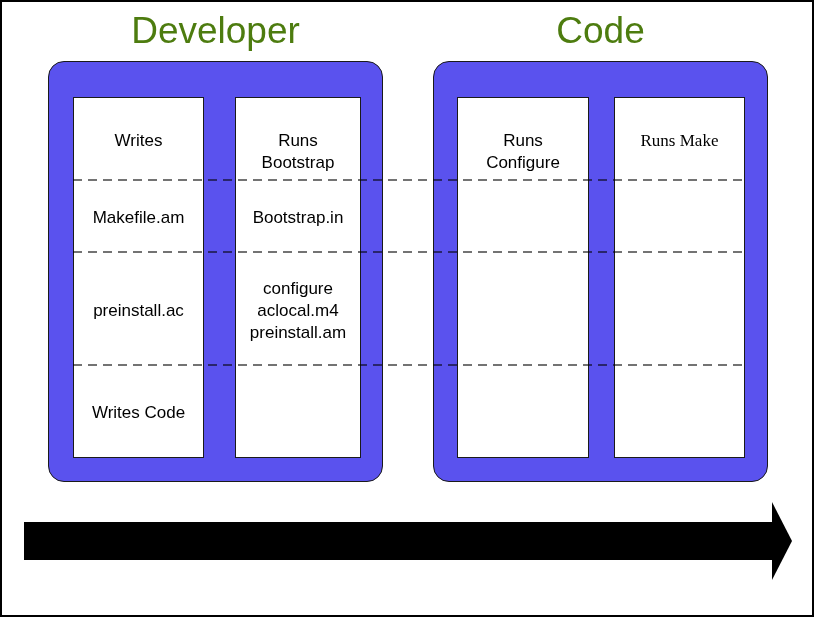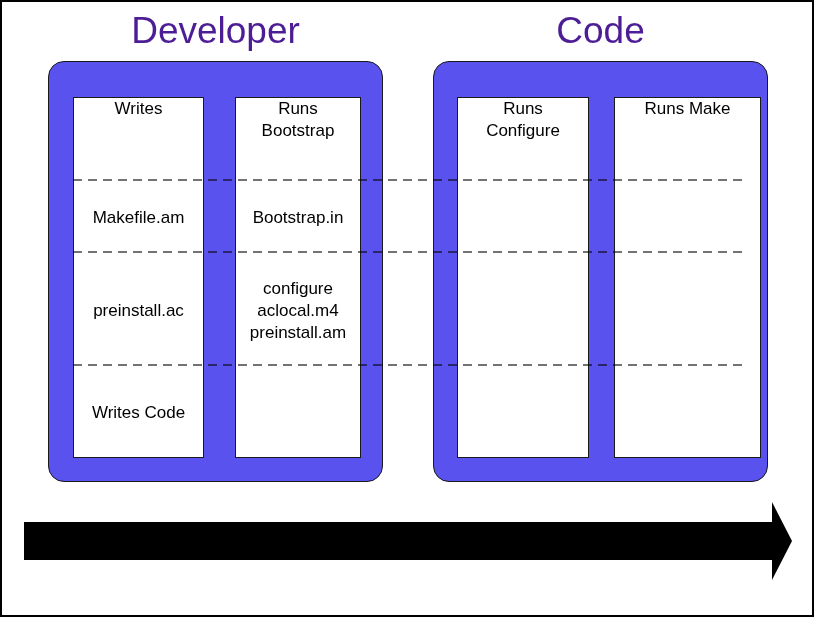--- a/index.html
+++ b/index.html
@@ -6,42 +6,42 @@
   .stage{
     position:relative;width:816px;height:624px;background:#ffffff;overflow:hidden;
     font-family:"Liberation Sans", sans-serif;color:#000;
   }
   .frame{
     position:absolute;left:0;top:0;width:814px;height:617px;
     border:2px solid #000;box-sizing:border-box;
   }
   .group-title{
     position:absolute;top:9px;width:335px;text-align:center;
-    font-size:37px;line-height:44px;font-weight:400;color:#4c1d95;
+    font-size:37px;line-height:44px;font-weight:400;color:#4d7c0f;
   }
   .title-dev{left:48px;}
   .title-user{left:433px;}
   .bluebox{
     position:absolute;top:61px;width:335px;height:421px;
     background:#5a52ee;border:1px solid #1a1a1a;border-radius:16px;
     box-sizing:border-box;
   }
   .box-dev{left:48px;}
   .box-user{left:433px;}
   .col{
     position:absolute;top:35px;height:361px;background:#ffffff;
     border:1px solid #1a1a1a;box-sizing:border-box;
     display:flex;flex-direction:column;overflow:hidden;
   }
   .cell{
     display:flex;justify-content:center;align-items:center;
     text-align:center;font-size:17px;line-height:22px;
     white-space:pre-line;box-sizing:border-box;flex:0 0 auto;
   }
-  .r1{height:84px;align-items:flex-start;padding-top:0;}
+  .r1{height:84px;align-items:flex-start;padding-top:32px;}
   .r2{height:72px;}
   .r3{height:113px;}
   .r4{height:91px;}
   .dash{
     position:absolute;left:73px;width:671px;height:2px;
     background:repeating-linear-gradient(90deg, rgba(0,0,0,0.55) 0px, rgba(0,0,0,0.55) 9px, rgba(0,0,0,0) 9px, rgba(0,0,0,0) 15px);
     z-index:5;
   }
   .dash1{top:179px;}
   .dash2{top:251px;}
@@ -81,21 +81,21 @@
       <div class="cell r4"></div>
     </div>
   </div>
 
   <div class="bluebox box-user">
     <div class="col" style="left:23px;width:132px;">
       <div class="cell r1">Runs
 Configure</div>
       <div class="cell r4"></div>
     </div>
-    <div class="col" style="left:180px;width:147px;">
+    <div class="col" style="left:180px;width:131px;font-family:Liberation Serif, serif;">
       <div class="cell r1">Runs Make</div>
       <div class="cell r2"></div>
       <div class="cell r3"></div>
     </div>
   </div>
 
   <div class="dash dash1"></div>
   <div class="dash dash2"></div>
   <div class="dash dash3"></div>
 

